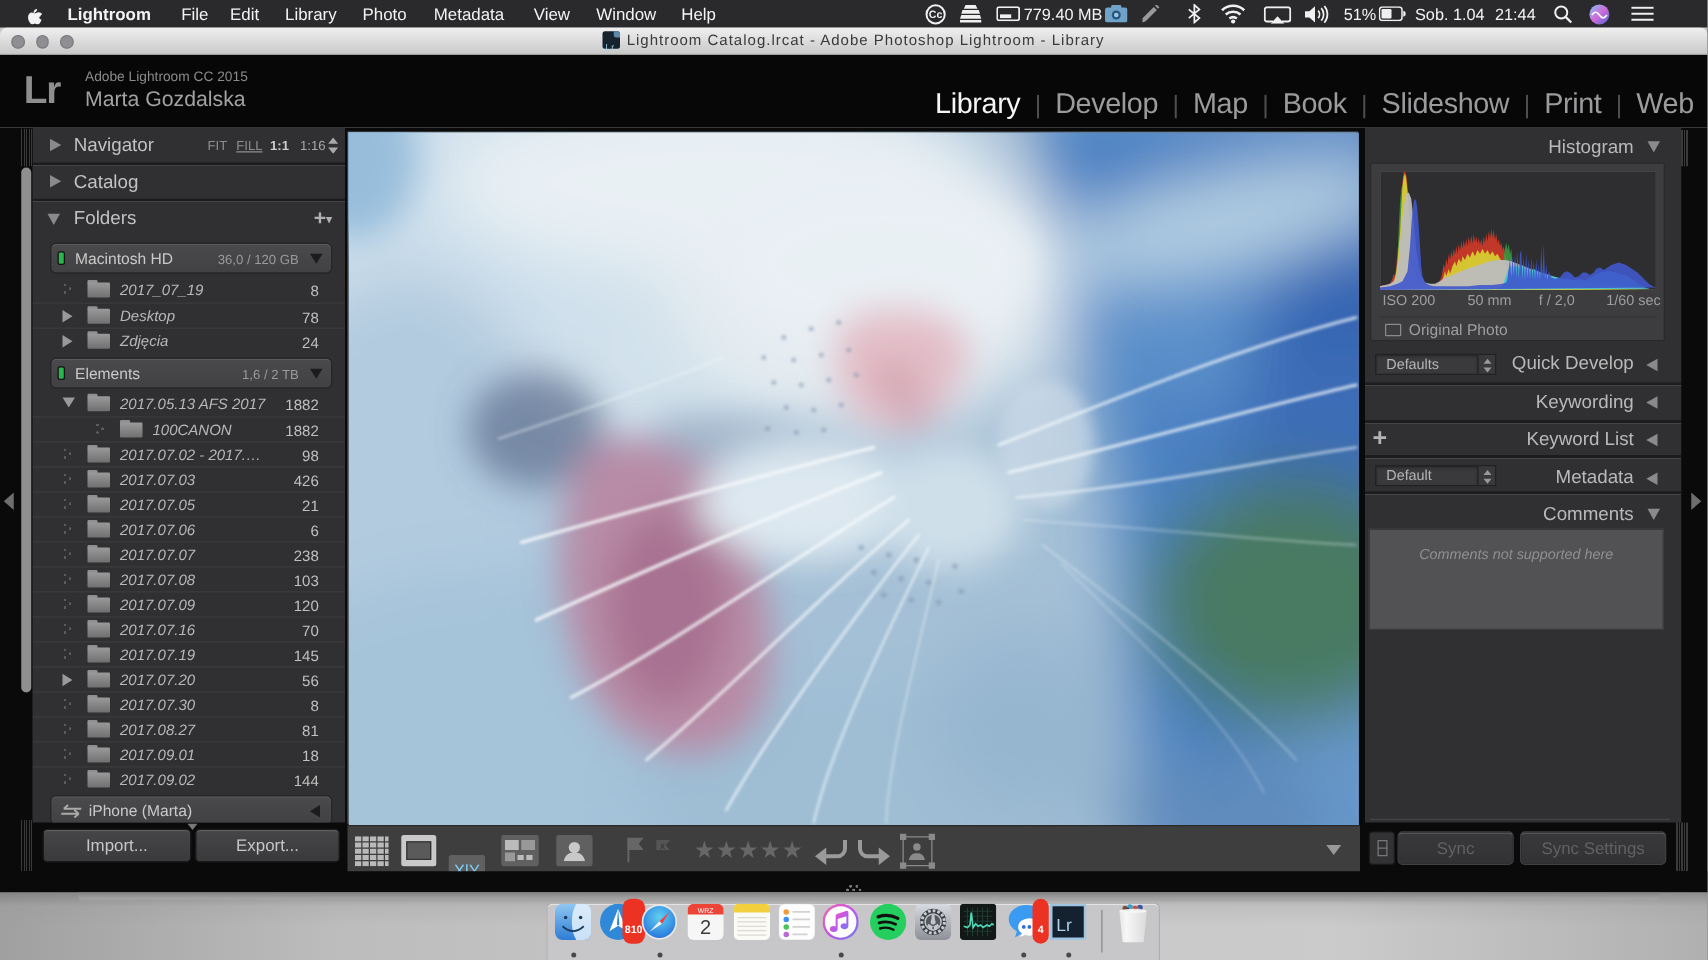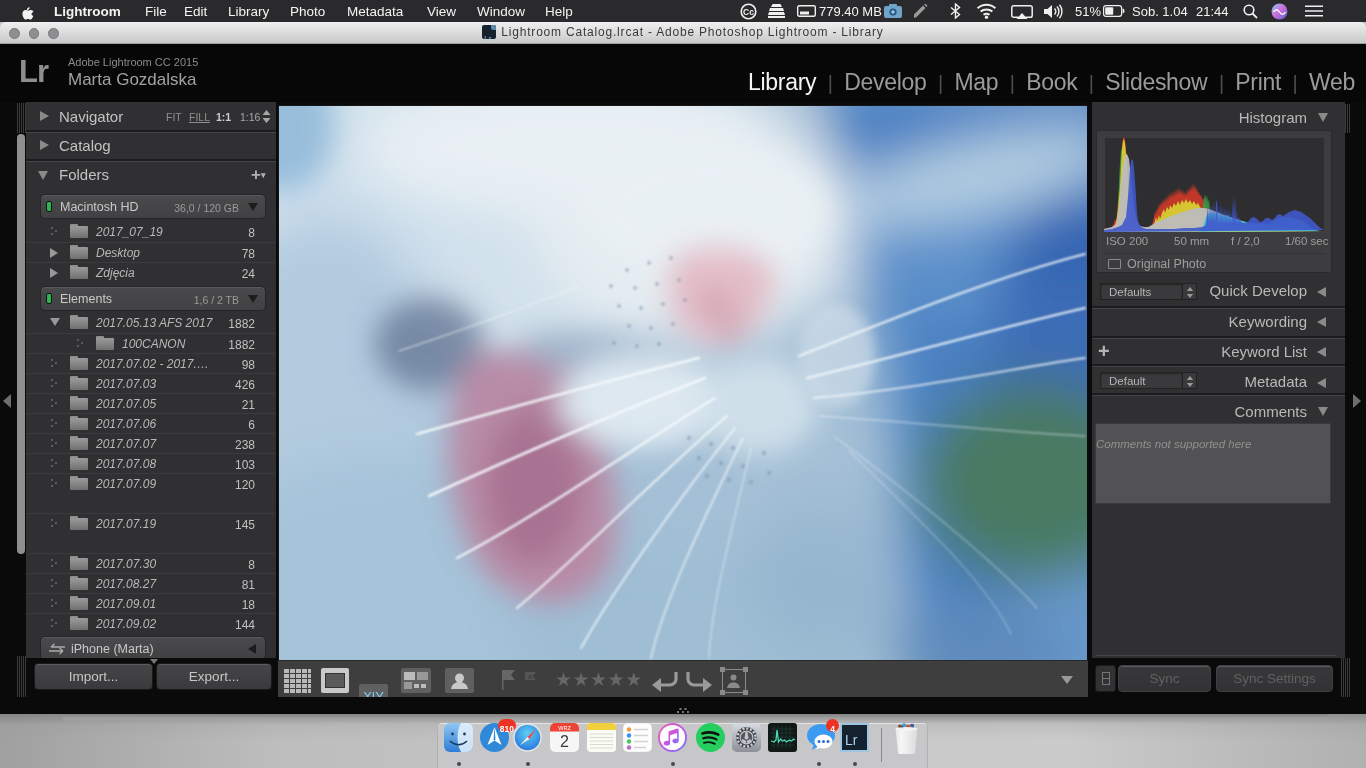--- a/index.html
+++ b/index.html
@@ -57,21 +57,21 @@
 
 #toolbar{position:absolute;left:278px;top:558px;width:810px;height:40px;background:#3e3e3e;border-top:1px solid #2a2a2a;}
 
 #bstrip{position:absolute;left:0;top:595px;width:1366px;height:17px;background:#0a0a0a;}
 
 #desktop{position:absolute;left:0;top:714px;width:1366px;height:54px;background:linear-gradient(180deg,rgba(105,105,105,.5),rgba(150,150,150,.22) 20%,rgba(200,200,200,0) 50%),linear-gradient(90deg,#a0a0a0,#bdbdbd 20%,#c8c8c8 50%,#cbcbcb 78%,#b0b0b0);}
 #dshadow{position:absolute;left:62px;top:0;width:1266px;height:8px;background:linear-gradient(#828282,#a2a2a2 60%,rgba(190,190,190,0));border-radius:0 0 7px 7px;}
 #dock{position:absolute;left:437px;top:8px;width:491px;height:46px;background:#c7c7c9;border:1px solid #b0b0b2;border-bottom:none;border-radius:5px 5px 0 0;box-shadow:inset 0 1px 0 rgba(255,255,255,.5);}
 .di{position:absolute;top:9px;width:29px;height:29px;}
 .ddot{position:absolute;top:48px;width:4px;height:4px;border-radius:50%;background:#48484a;}
-.badge{position:absolute;top:-4px;right:-7px;min-width:13px;height:13px;border-radius:7px;background:#ec3323;color:#fff;font-size:8.5px;text-align:center;line-height:13px;padding:4px 2px;font-weight:bold;}
+.badge{position:absolute;top:-4px;right:-7px;min-width:13px;height:13px;border-radius:7px;background:#ec3323;color:#fff;font-size:8.5px;text-align:center;line-height:13px;padding:18px 2px;font-weight:bold;}
 </style>
 </head>
 <body>
 <div id="screen">
   <div id="menubar">
     <svg style="left:21px" width="13" height="22" viewBox="0 0 13 22">
         <path fill="#f2f2f2" d="M9.2 5.3c-.1.9-.4 1.6-1 2.2-.6.7-1.3 1-2 1-.1-.8.2-1.6.8-2.3.6-.7 1.4-1 2.2-.9zM11.6 12.6c0-1.3.6-2.3 1.7-3-.6-.9-1.5-1.4-2.7-1.5-.7-.1-1.5.2-2.2.5-.4.2-.7.3-1 .3-.3 0-.7-.1-1.1-.3-.5-.2-1-.4-1.5-.4-1.7 0-3.3 1.4-3.3 4 0 1.6.6 3.2 1.3 4.3.6.9 1.2 1.7 2 1.7.4 0 .8-.1 1.2-.3.4-.2.8-.3 1.3-.3.5 0 .9.1 1.3.3.4.2.8.3 1.2.3.9 0 1.5-.8 2.1-1.7.5-.8.8-1.6 1-2.1-1.2-.5-2.3-1.6-2.3-3.1z" transform="translate(0,2.2) scale(0.95)"></path>
       </svg>
     <span class="mi" style="left:54px;font-weight:bold">Lightroom</span>
     <span class="mi" style="left:145px">File</span>
@@ -257,25 +257,37 @@
           <div class="fold"></div>
           <div class="nm">2017.07.08</div>
           <div class="cnt">103</div>
         </div>
       <div class="frow" style="top:371px">
           <div class="dots"></div>
           <div class="fold"></div>
           <div class="nm">2017.07.09</div>
           <div class="cnt">120</div>
         </div>
+      <div class="frow" style="top:391px">
+          <div class="dots"></div>
+          <div class="fold"></div>
+          <div class="nm">2017.07.16</div>
+          <div class="cnt">70</div>
+        </div>
       <div class="frow" style="top:411px">
           <div class="dots"></div>
           <div class="fold"></div>
           <div class="nm">2017.07.19</div>
           <div class="cnt">145</div>
+        </div>
+      <div class="frow" style="top:431px">
+          <div class="rtri"></div>
+          <div class="fold"></div>
+          <div class="nm">2017.07.20</div>
+          <div class="cnt">56</div>
         </div>
       <div class="frow" style="top:451px">
           <div class="dots"></div>
           <div class="fold"></div>
           <div class="nm">2017.07.30</div>
           <div class="cnt">8</div>
         </div>
       <div class="frow" style="top:471px">
           <div class="dots"></div>
           <div class="fold"></div>
@@ -540,21 +552,21 @@
       <div class="drop" style="left:8px;top:270px;width:83px;">Default</div>
       <div class="spin" style="left:91px;top:270px;"><svg width="14" height="17" viewBox="0 0 14 17">
             <path fill="#999" d="M7 3l3.2 4H3.8zM7 14l-3.2-4h6.4z"></path>
           </svg></div>
       <div class="rhdr" style="right:38px;top:271px">Metadata</div>
       <div class="abs tri-l" style="left:225px;top:276px"></div>
       <div class="divider" style="top:291px"></div>
       <div class="rhdr" style="right:38px;top:301px">Comments</div>
       <div class="abs" style="left:226px;top:305px;width:0;height:0;border-top:9px solid #8a8a8a;border-left:5.5px solid transparent;border-right:5.5px solid transparent"></div>
       <div class="abs" style="left:3px;top:321px;width:236px;height:81px;background:#525254;border:1px solid #3a3a3c;">
-        <div style="margin-top:14px;font-size:11.5px;font-style:italic;color:#909090;">Comments not supported here</div>
+        <div style="text-align:center;margin-top:14px;font-size:11.5px;font-style:italic;color:#909090;">Comments not supported here</div>
       </div>
       <div class="abs" style="left:4px;top:553px;width:240px;border-top:1px solid #454547;"></div>
     </div>
 
     <div class="abs" style="left:1095px;top:563px;width:21px;height:27px;background:#323234;border:1px solid #1a1a1a;border-radius:3px;">
       <div class="abs" style="left:6px;top:6px;width:8px;height:13px;border:1px solid #777;"></div>
       <div class="abs" style="left:6px;top:12px;width:8px;height:1px;background:#777;"></div>
     </div>
     <div class="abs btn" style="left:1118px;top:563px;width:93px;color:#616161;background:linear-gradient(#39393b,#323234);border-color:#404042;">Sync</div>
     <div class="abs btn" style="left:1216px;top:563px;width:117px;color:#616161;background:linear-gradient(#39393b,#323234);border-color:#404042;">Sync Settings</div>

